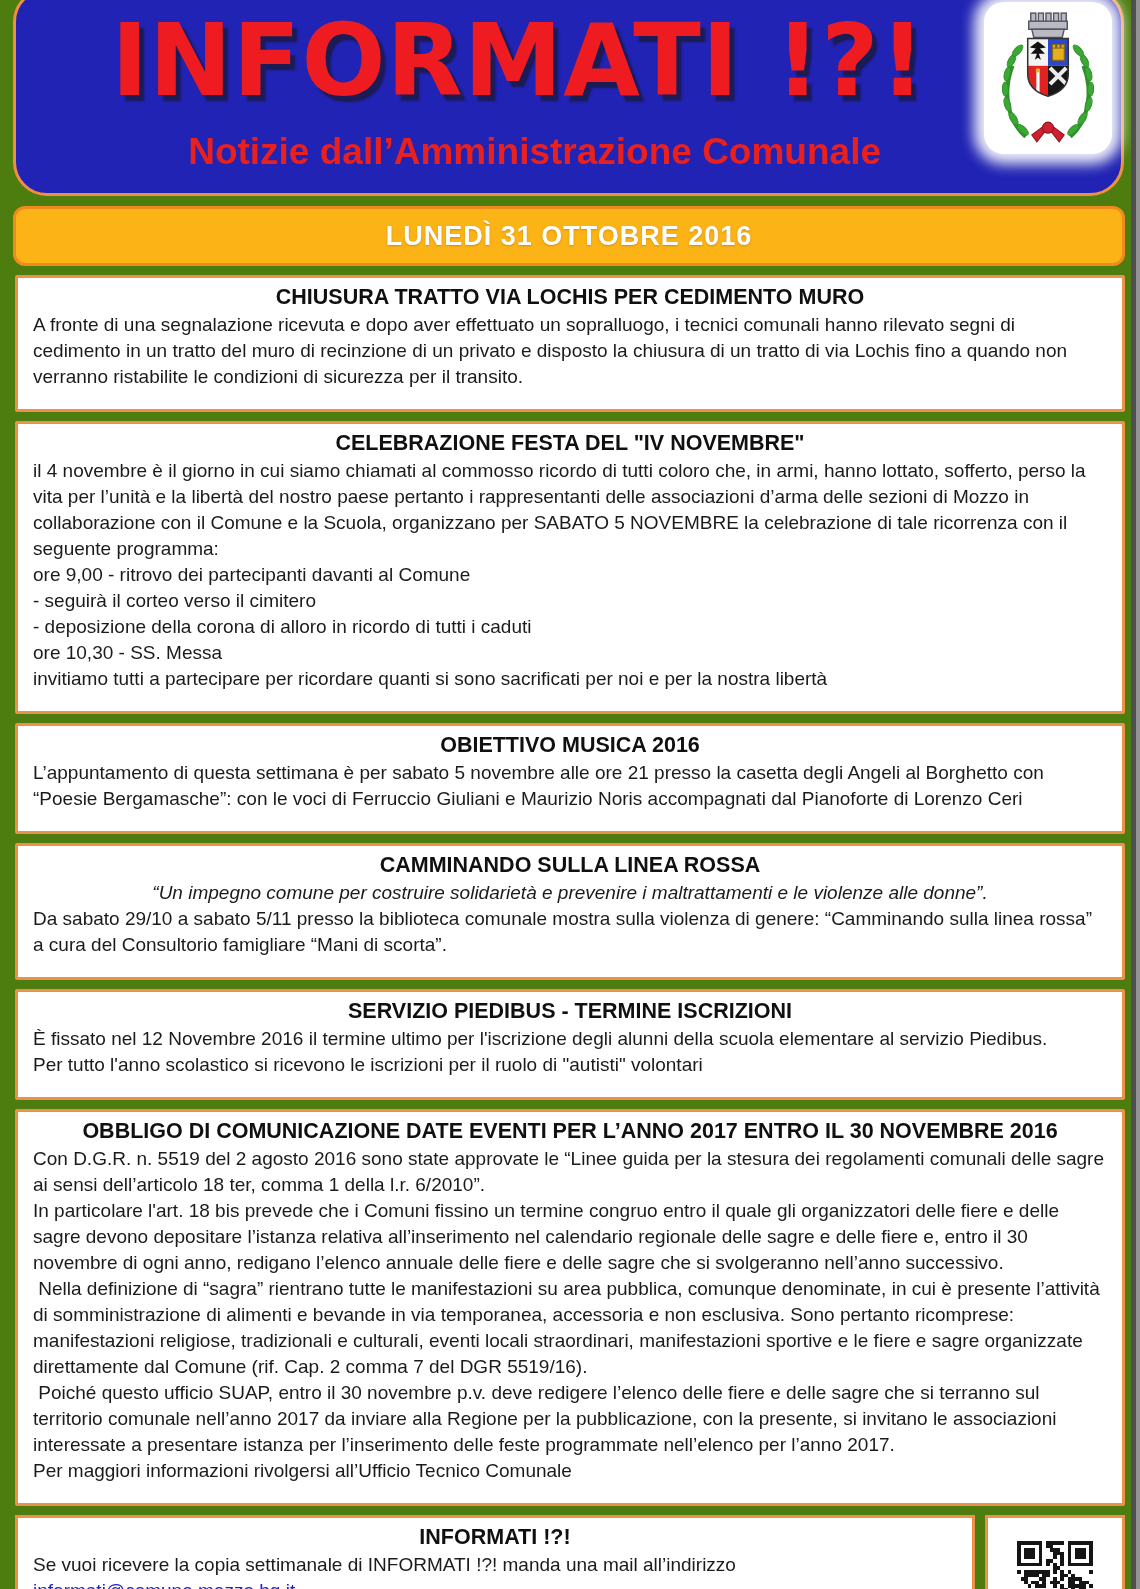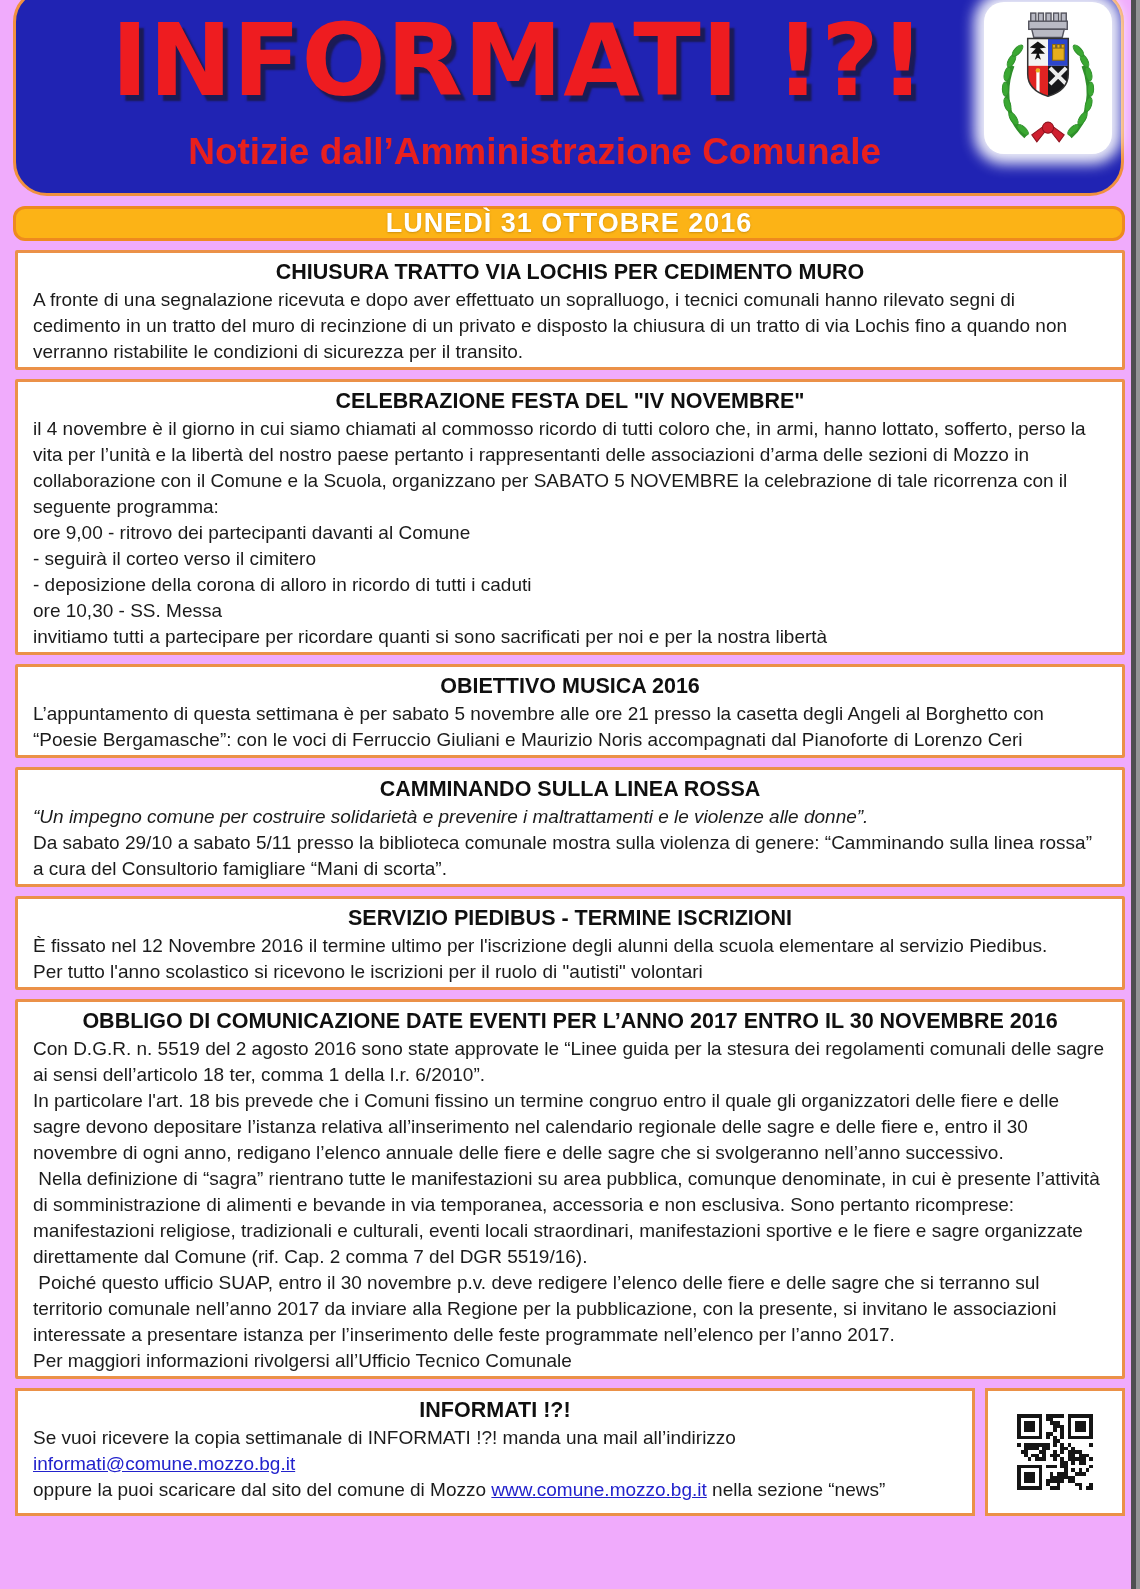--- a/index.html
+++ b/index.html
@@ -1,39 +1,39 @@
 <!DOCTYPE html>
 <html><head>
 <meta charset="utf-8">
 <style>
   html,body{margin:0;padding:0;background:#ffffff;}
-  .page{position:relative;width:1140px;height:1589px;background:#f0abfc;overflow:hidden;
+  .page{position:relative;width:1140px;height:1589px;background:#4d7c0f;overflow:hidden;
         font-family:"Liberation Sans",sans-serif;color:#1d1d1d;}
 
   
   .masthead{position:relative;margin:-12px 16px 0 13px;height:208px;box-sizing:border-box;
             background:#2023b3;border:3px solid #f0903e;border-radius:34px;}
   .m-title{position:absolute;left:0;right:100px;top:20px;text-align:center;
            font-family:"DejaVu Sans",sans-serif;font-weight:bold;font-size:99px;line-height:1;
            color:#ee1c20;text-shadow:5px 6px 2px #1b1b55;letter-spacing:1px;white-space:nowrap;}
   .m-sub{position:absolute;left:0;right:240px;top:140px;text-align:right;
          font-weight:bold;font-size:37px;color:#e8201e;white-space:nowrap;}
   .crest{position:absolute;top:11px;right:9px;width:128px;height:152px;background:#fff;
          border-radius:20px;box-shadow:0 0 14px 10px rgba(255,255,255,.92);
          display:flex;align-items:center;justify-content:center;}
 
   
-  .banner{margin:10px 15px 0 13px;height:35px;box-sizing:border-box;border-radius:12px;
+  .banner{margin:10px 15px 0 13px;height:60px;box-sizing:border-box;border-radius:12px;
           background:#fcb316;border:3px solid #ee8a1e;display:flex;align-items:center;justify-content:center;
           font-size:27px;font-weight:bold;color:#ffffff;letter-spacing:1px;
           text-shadow:0 1px 2px rgba(120,80,0,.35);}
 
   
   .news-box{margin:9px 15px 0 15px;border:3px solid #eb9148;background:#fff;
-            padding:4px 15px 2px;box-sizing:border-box;border-radius:2px;}
+            padding:4px 15px 19px;box-sizing:border-box;border-radius:2px;}
   .section-title{margin:3px 0 2px;font-size:21.5px;font-weight:bold;text-align:center;color:#101010;}
   .para{font-size:19px;line-height:26px;color:#1b1b1b;}
   .para .b{font-weight:normal;}
   .link{color:#2222cc;cursor:pointer;}
 
   
   .footer-row{display:flex;gap:10px;margin:9px 15px 0 15px;align-items:stretch;}
   .footer-box{flex:1;border:3px solid #eb9148;background:#fff;padding:4px 15px 10px;box-sizing:border-box;}
   .qr-box{width:140px;border:3px solid #eb9148;background:#fff;box-sizing:border-box;
           display:flex;align-items:center;justify-content:center;}
@@ -144,21 +144,21 @@
     <section class="news-box">
       <h2 class="section-title">OBIETTIVO MUSICA 2016</h2>
       <div>
           <div class="para"><span>L’appuntamento di questa settimana è per </span><span class="b">sabato 5 novembre alle ore 21</span><span> presso la casetta degli Angeli al Borghetto con “Poesie Bergamasche”: con le voci di Ferruccio Giuliani e Maurizio Noris accompagnati dal Pianoforte di Lorenzo Ceri</span></div>
         </div>
     </section>
 
     <section class="news-box">
       <h2 class="section-title">CAMMINANDO SULLA LINEA ROSSA</h2>
       <div>
-          <div class="para" style="text-align: left; font-style: italic;"><span>“Un impegno comune per costruire solidarietà e prevenire i maltrattamenti e le violenze alle donne”.</span></div>
+          <div class="para" style="text-align: center; font-style: italic;"><span>“Un impegno comune per costruire solidarietà e prevenire i maltrattamenti e le violenze alle donne”.</span></div>
           <div class="para"><span class="b">Da sabato 29/10 a sabato 5/11</span><span> presso la biblioteca comunale mostra sulla violenza di genere: “Camminando sulla linea rossa” a cura del Consultorio famigliare “Mani di scorta”.</span></div>
         </div>
     </section>
 
     <section class="news-box">
       <h2 class="section-title">SERVIZIO PIEDIBUS - TERMINE ISCRIZIONI</h2>
       <div>
           <div class="para"><span>È fissato nel </span><span class="b">12 Novembre 2016</span><span> il termine ultimo per l'iscrizione degli alunni della scuola elementare al servizio Piedibus.</span></div>
           <div class="para"><span>Per tutto l'anno scolastico si ricevono le iscrizioni per il ruolo di "autisti" volontari</span></div>
         </div>

